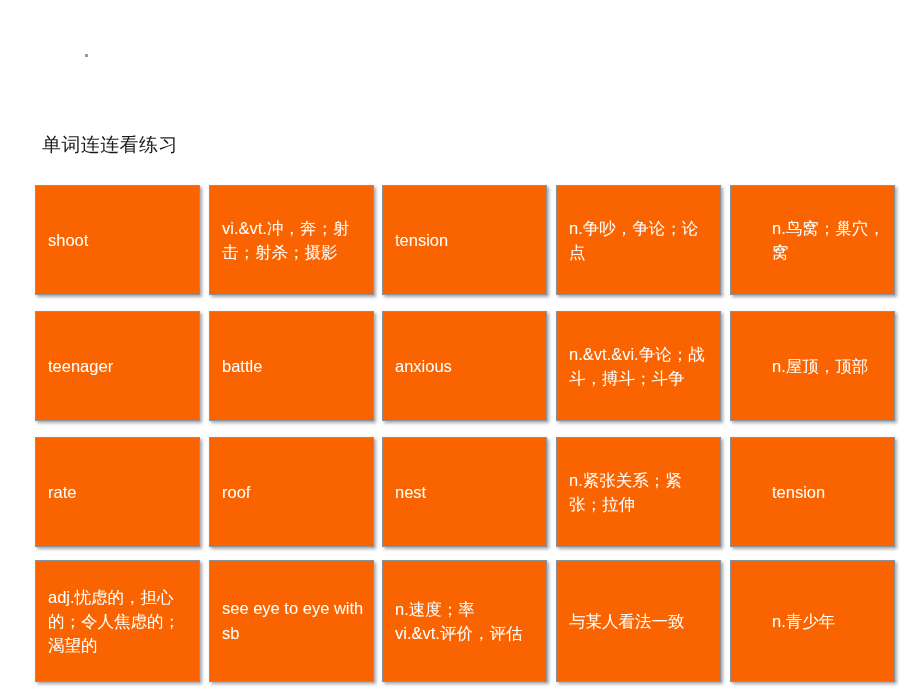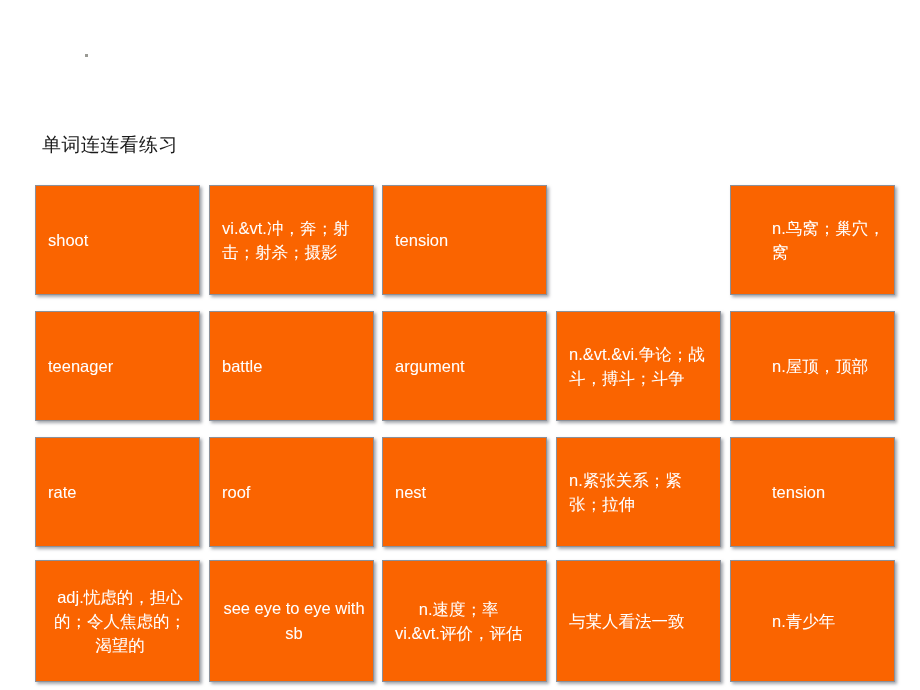--- a/index.html
+++ b/index.html
@@ -55,21 +55,21 @@
 
   .grid-row {
     position: absolute;
     left: 0;
     width: 862px;
     height: 110px;
   }
   .grid-row.r0 { top: 0px; }
   .grid-row.r1 { top: 126px; }
   .grid-row.r2 { top: 252px; border-radius: 9px; }
-  .grid-row.r3 { top: 375px; height: 122px; text-align: center; }
+  .grid-row.r3 { top: 375px; height: 122px; }
 
   .card {
     position: absolute;
     top: 0;
     height: 100%;
     width: 165px;
     box-sizing: border-box;
     background: #fa6400;
     border: 1px solid #8b9099;
     box-shadow: 2px 2px 3px rgba(90, 95, 105, 0.55);
@@ -110,34 +110,37 @@
     <div class="grid-row r0">
       <div class="card c0">
         <span class="card-text">shoot</span>
       </div>
       <div class="card c1 dense">
         <span class="card-text">vi.&amp;vt.冲，奔；射击；射杀；摄影</span>
       </div>
       <div class="card c2">
         <span class="card-text">tension</span>
       </div>
+      <div class="card c3 dense">
+        <span class="card-text">n.争吵，争论；论点</span>
+      </div>
       <div class="card c4 dense">
         <span class="card-text">n.鸟窝；巢穴，窝</span>
       </div>
     </div>
 
     <div class="grid-row r1">
       <div class="card c0">
         <span class="card-text">teenager</span>
       </div>
       <div class="card c1">
         <span class="card-text">battle</span>
       </div>
       <div class="card c2">
-        <span class="card-text">argument</span>
+        <span class="card-text">anxious</span>
       </div>
       <div class="card c3 dense">
         <span class="card-text">n.&amp;vt.&amp;vi.争论；战斗，搏斗；斗争</span>
       </div>
       <div class="card c4 dense">
         <span class="card-text">n.屋顶，顶部</span>
       </div>
     </div>
 
     <div class="grid-row r2">

